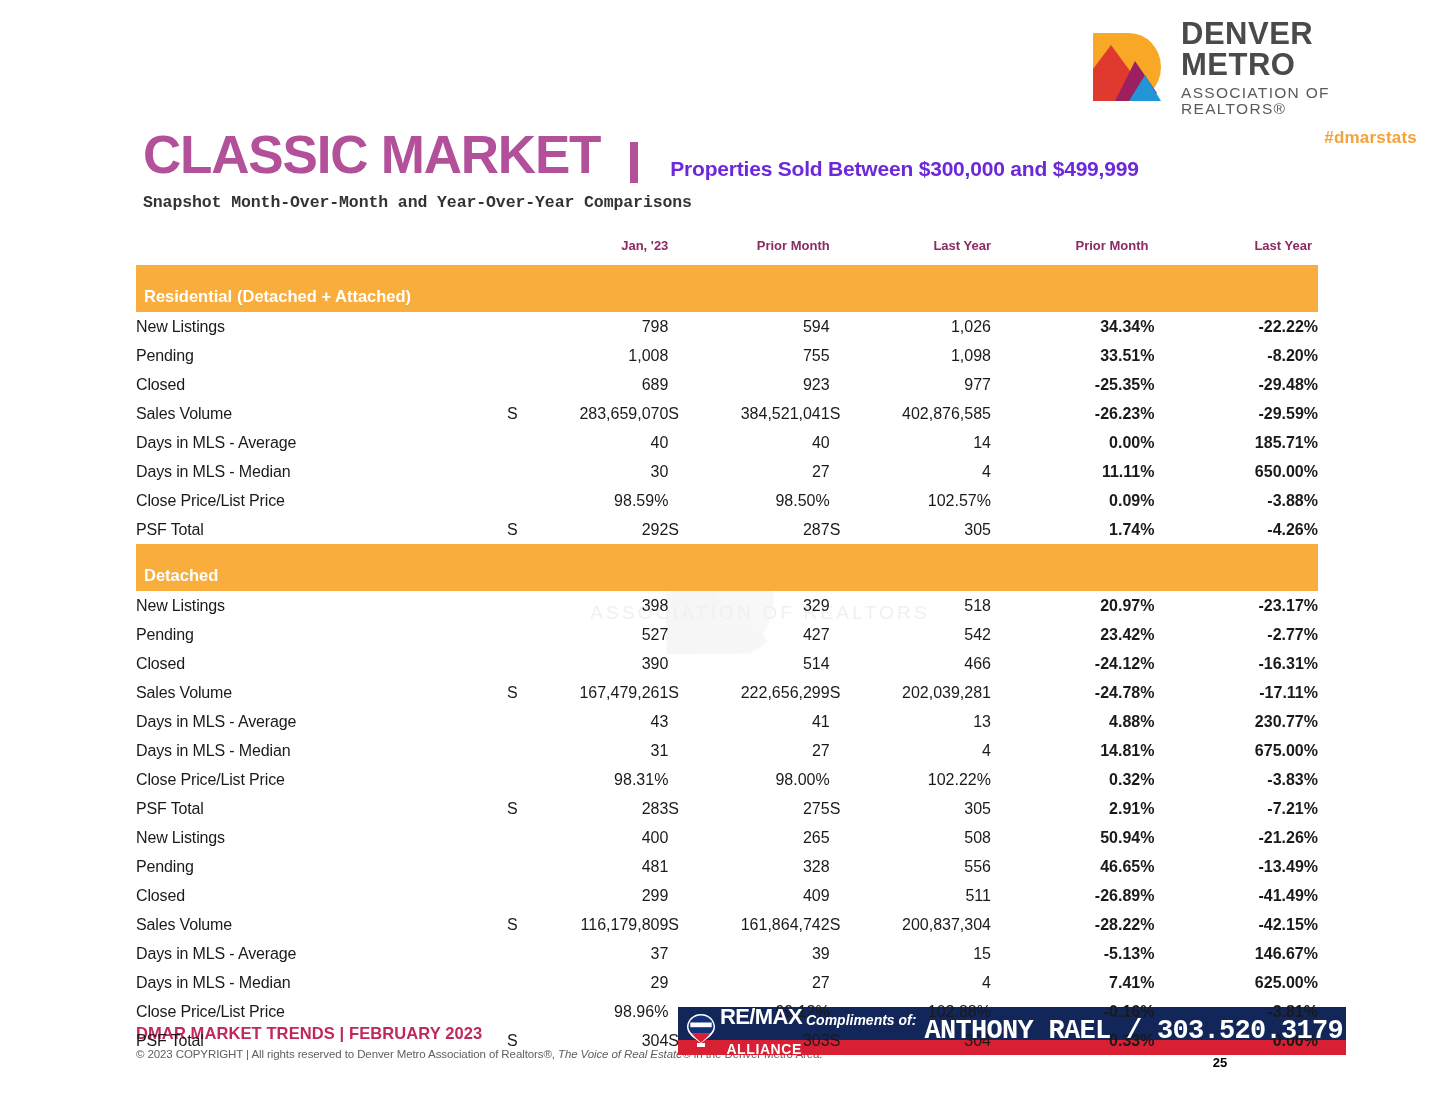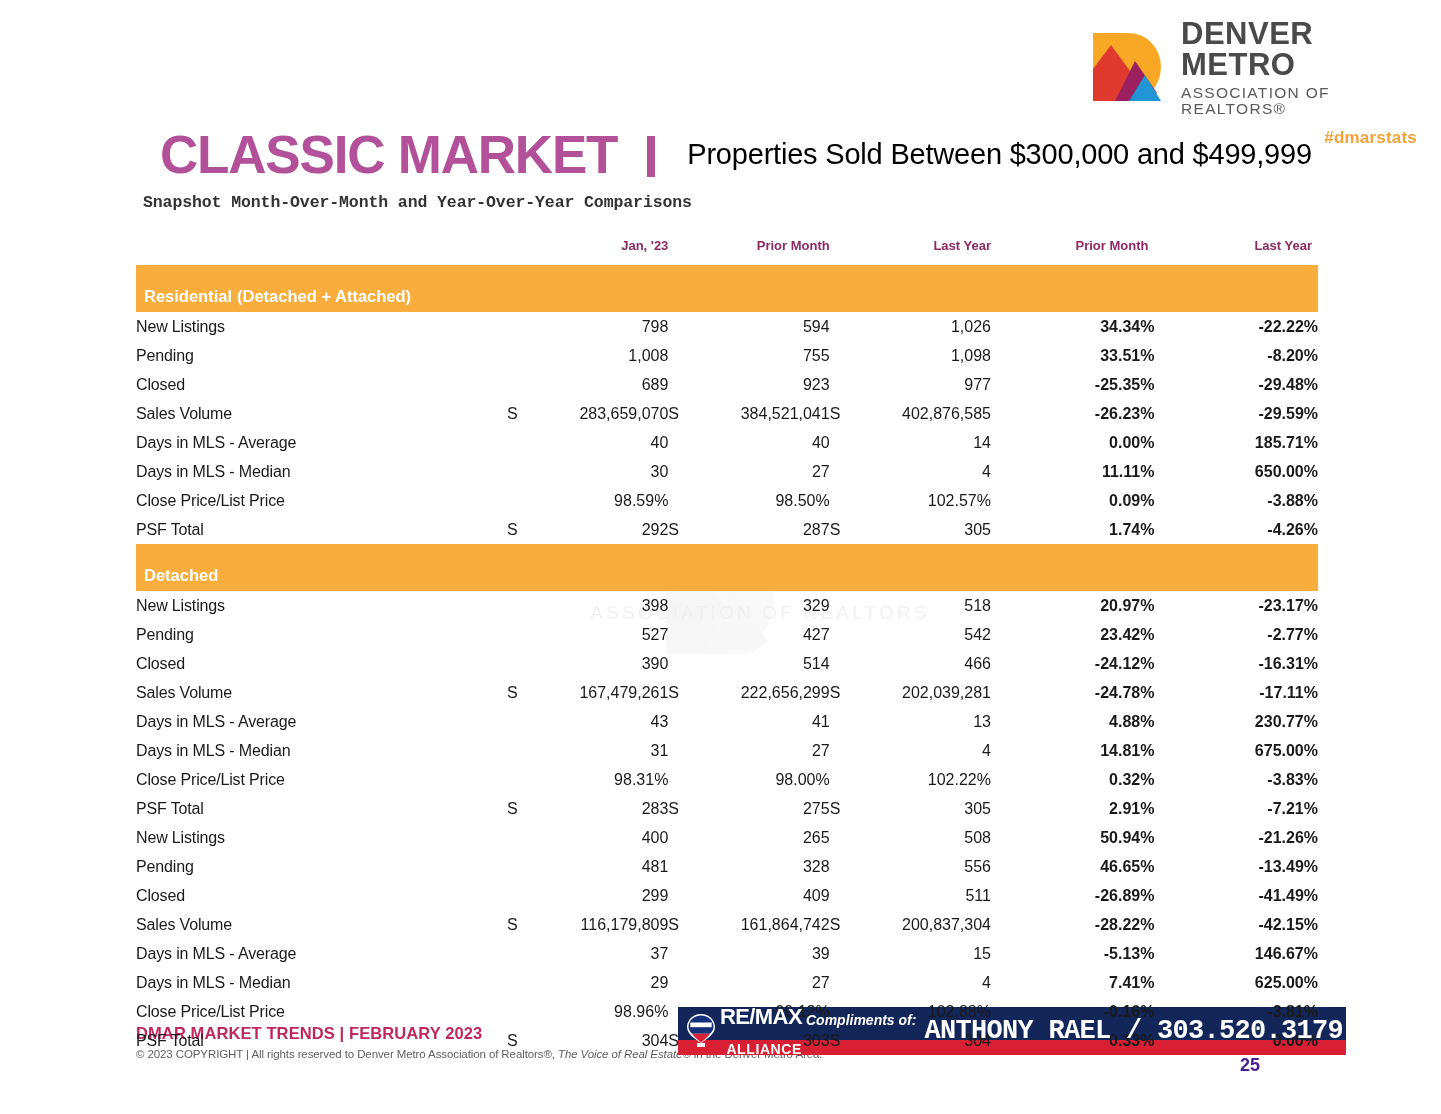--- a/index.html
+++ b/index.html
@@ -65,44 +65,43 @@
 
   
   #title-block {
     position: absolute;
     left: 143px;
     top: 128px;
     width: 1180px;
   }
   #title-line {
     display: flex;
-    align-items: center;
+    align-items: flex-end;
     gap: 16px;
-    margin-left: 17px;
   }
   #main-title {
     font-size: 53px;
     font-weight: bold;
     color: #b3509a;
     letter-spacing: -1.2px;
     line-height: 1;
   }
   #title-divider {
     display: inline-block;
     width: 8px;
     height: 41px;
     background: #b3509a;
     margin: 0 16px 0 14px;
     position: relative;
     top: 2px;
   }
   #title-sub {
-    font-size: 29px;
-    font-weight: normal;
-    color: #000000;
+    font-size: 21px;
+    font-weight: bold;
+    color: #6d28d9;
     letter-spacing: -0.2px;
   }
   #snapshot-line {
     margin-top: 12px;
     font-size: 16.5px;
     font-weight: bold;
     color: #333333;
     letter-spacing: -0.1px;
     font-family: Liberation Mono, monospace;
   }
@@ -325,24 +324,24 @@
     align-items: center;
     gap: 4px;
     margin-left: 10px;
     margin-right: 6px;
   }
   #page-number {
     position: absolute;
     left: 1180px;
     top: 1055px;
     width: 80px;
-    text-align: right;
-    font-size: 18px;
-    font-weight: bold;
-    color: #4c1d95;
+    text-align: center;
+    font-size: 13px;
+    font-weight: bold;
+    color: #000000;
   }
 </style>
 </head>
 <body>
 
 <div id="brand-header">
   <div id="logo-row">
     <div id="logo-mark">
       <svg viewBox="0 0 76 72" width="76" height="72" aria-hidden="true">
         <path d="M4 2 H40 A32 34 0 0 1 40 70 H4 Z" fill="#f9a825"></path>

